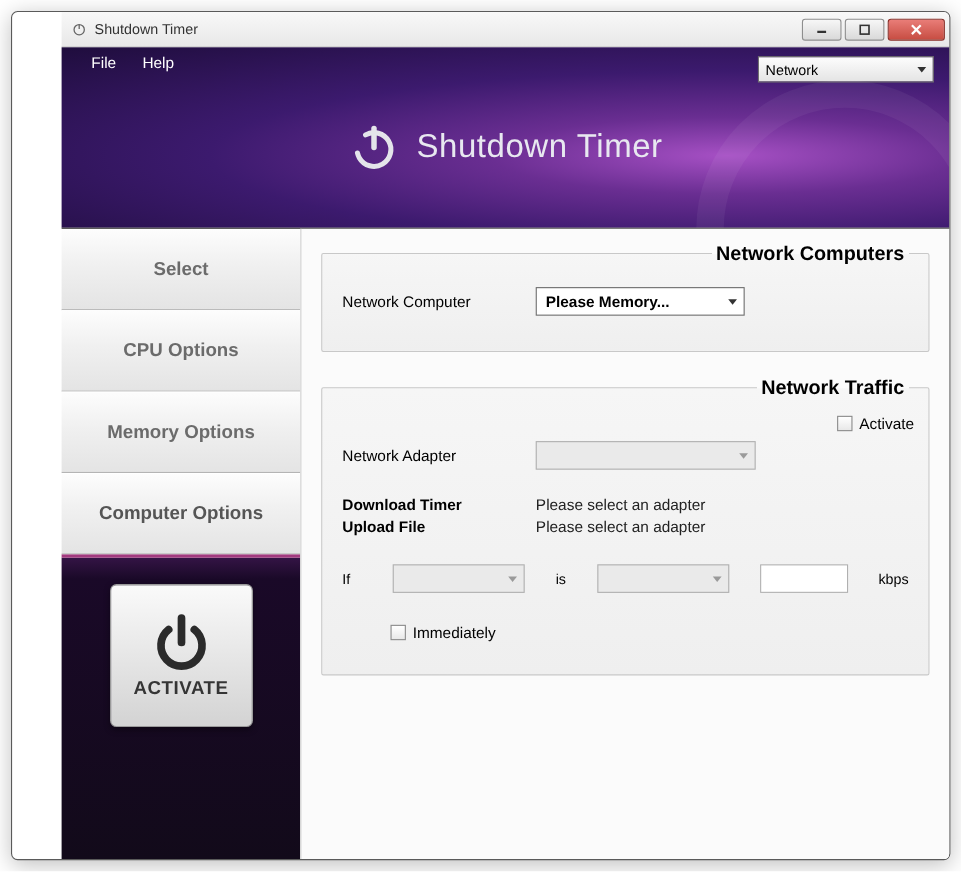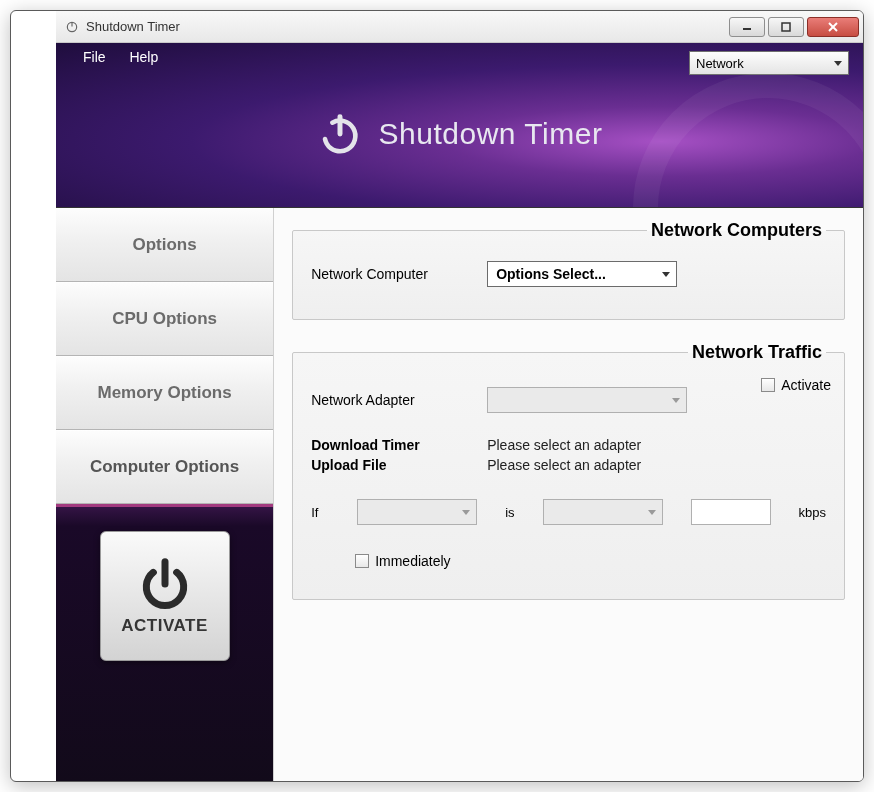--- a/index.html
+++ b/index.html
@@ -292,21 +292,21 @@
           <line x1="12" y1="3" x2="12" y2="12" stroke="#e4e4ea" stroke-width="2.6" stroke-linecap="round"></line>
         </svg>
       </span>
       <span class="logo-text">Shutdown Timer</span>
     </div>
   </div>
 
   <div class="content">
     <div class="sidebar">
       <div class="tab">
-          <span>Options</span>
+          <span>Select</span>
         </div>
       <div class="tab">
           <span>CPU Options</span>
         </div>
       <div class="tab">
           <span>Memory Options</span>
         </div>
       <div class="tab active">
           <span>Computer Options</span>
         </div>
@@ -321,37 +321,37 @@
       </div>
     </div>
 
     <div class="main">
 
       <fieldset>
         <legend>Network Computers</legend>
         <div class="row">
           <span class="lblcol">Network Computer</span>
           <div class="select" style="width:190px;font-weight:700">
-            <span>Options Select...</span>
+            <span>Please Memory...</span>
             <span class="arrow"></span>
           </div>
         </div>
       </fieldset>
 
       <fieldset style="padding-bottom:30px">
         <legend>Network Traffic</legend>
 
         <div style="position:absolute; right:32px; margin-top:-6px;">
           <label class="checkbox">
             <span class="box"></span>
             <span>Activate</span>
           </label>
         </div>
 
-        <div class="row" style="margin-top:4px;margin-bottom:24px">
+        <div class="row" style="margin-top:18px;margin-bottom:24px">
           <span class="lblcol">Network Adapter</span>
           <div class="select disabled" style="width:200px">
             <span></span>
             <span class="arrow"></span>
           </div>
         </div>
 
         <div class="row" style="margin-bottom:4px">
           <span class="lblcol bold">Download Timer</span>
           <span class="val">Please select an adapter</span>

